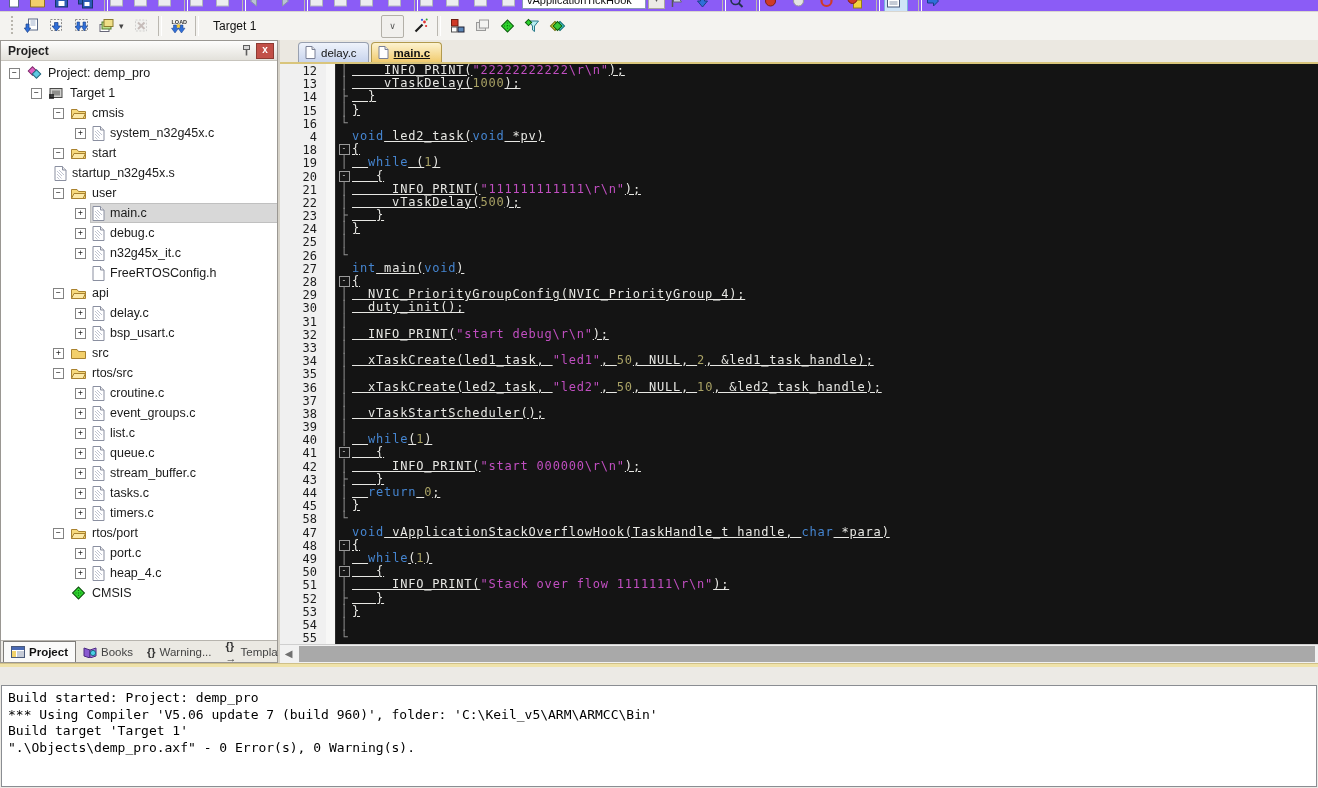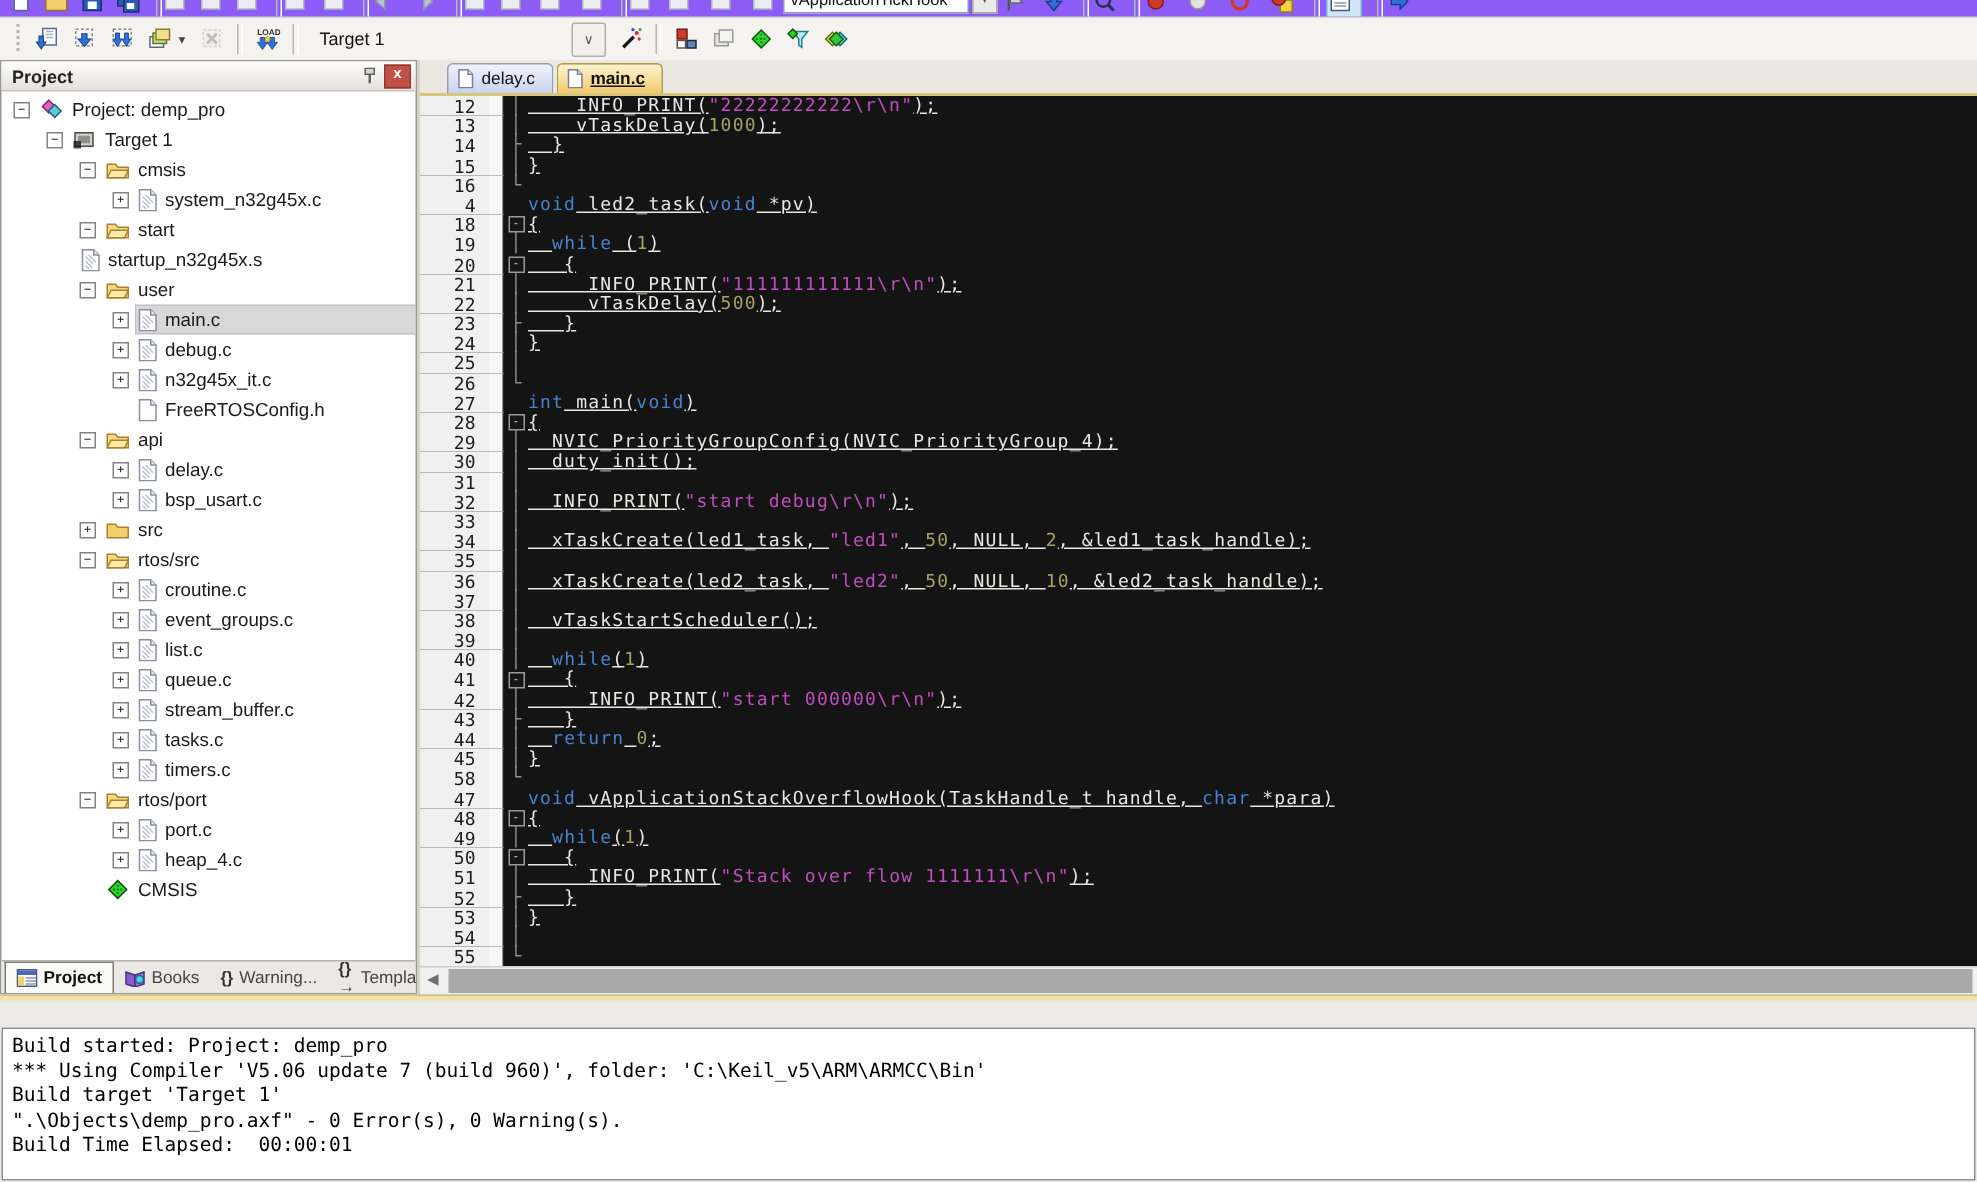--- a/index.html
+++ b/index.html
@@ -849,16 +849,16 @@
       <div class="hscroll">
         <div class="harrow">◀</div>
         <div class="hthumb"></div>
       </div>
     </div>
 
   </div>
 
   <div class="build">
     <div class="build-accent"></div>
-    <div class="build-body" id="buildbody"><div>Build started: Project: demp_pro</div><div>*** Using Compiler 'V5.06 update 7 (build 960)', folder: 'C:\Keil_v5\ARM\ARMCC\Bin'</div><div>Build target 'Target 1'</div><div>".\Objects\demp_pro.axf" - 0 Error(s), 0 Warning(s).</div><div>Build Time Elapsed:  00:00:01</div></div>
+    <div class="build-body" id="buildbody"><div>Build started: Project: demp_pro</div><div>*** Using Compiler 'V5.06 update 7 (build 960)', folder: 'C:\Keil_v5\ARM\ARMCC\Bin'</div><div>Build target 'Target 1'</div><div>".\Objects\demp_pro.axf" - 0 Error(s), 0 Warning(s).</div></div>
   </div>
 
 </div>
 
 </body></html>

